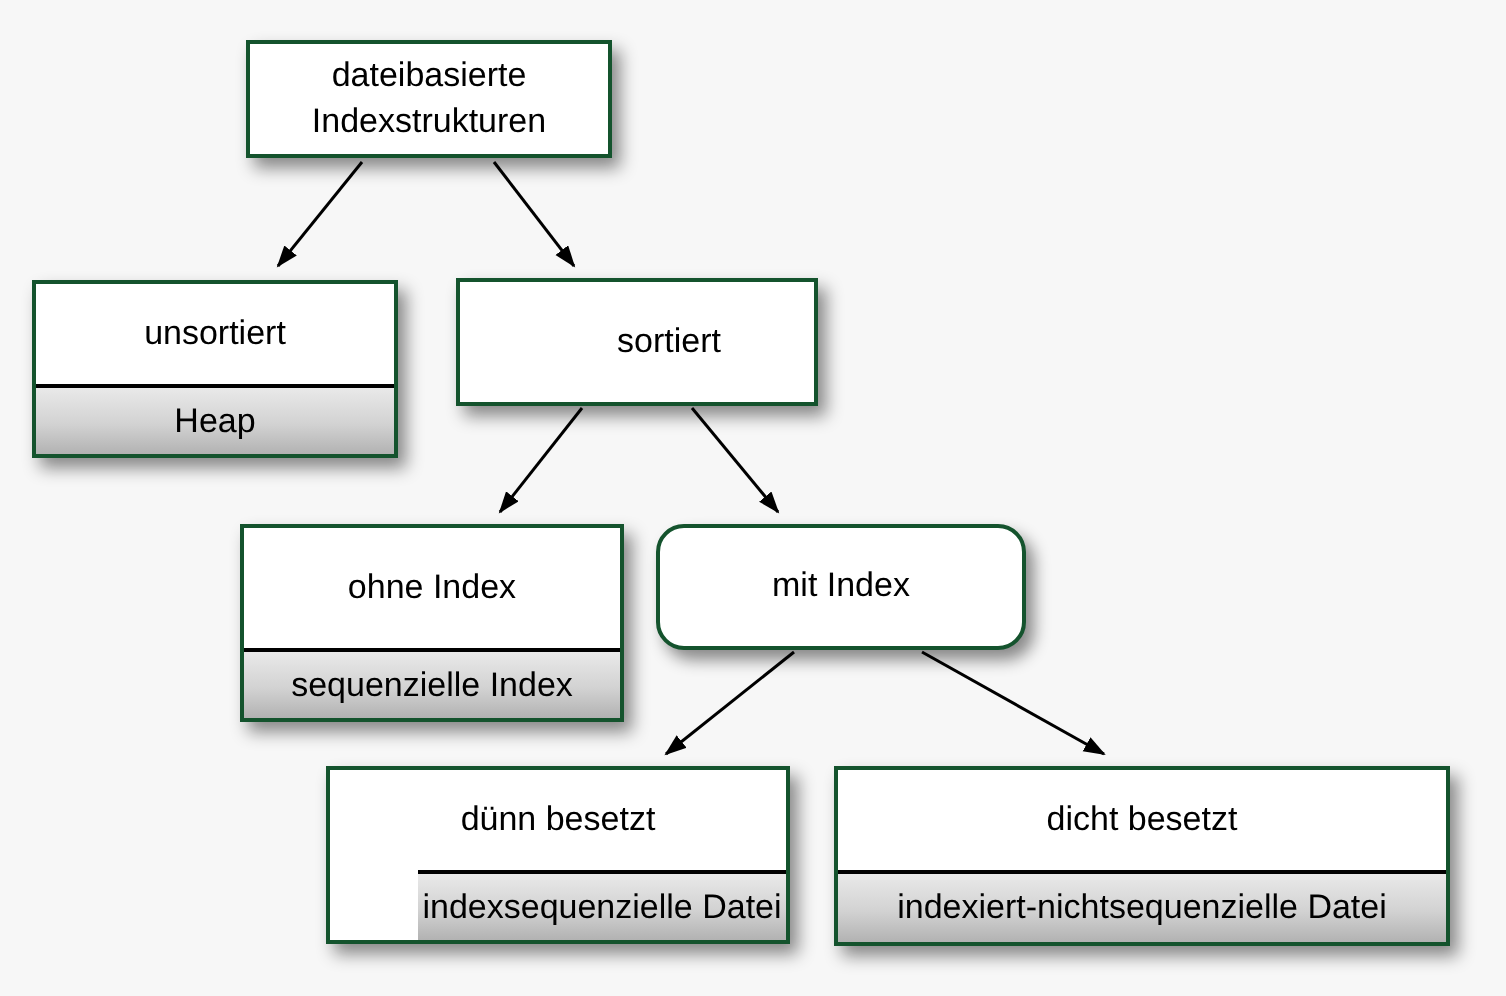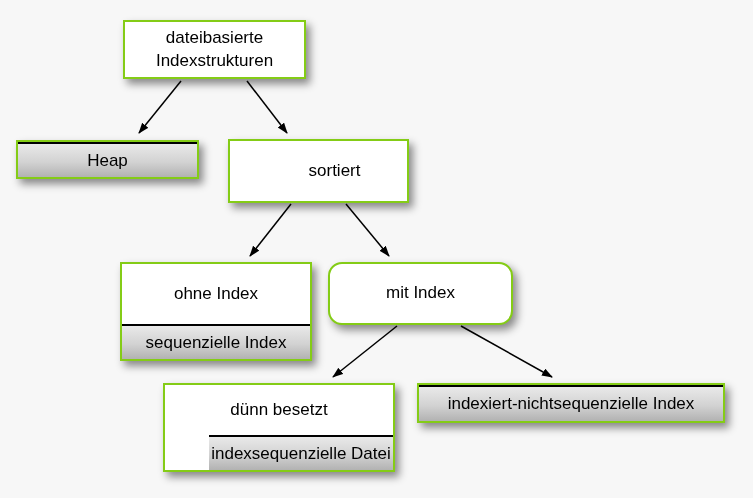--- a/index.html
+++ b/index.html
@@ -14,21 +14,21 @@
   }
   .edges {
     position: absolute;
     left: 0; top: 0;
     width: 753px; height: 498px;
   }
   .edges line { stroke: #000; stroke-width: 1.5; }
   .node {
     position: absolute;
     background: #ffffff;
-    border: 2px solid #84cc16;
+    border: 2px solid #14532d;
     box-sizing: border-box;
     box-shadow: 4px 5px 8px rgba(0,0,0,0.45);
   }
   .node-label {
     display: flex;
     align-items: center;
     justify-content: center;
     text-align: center;
     white-space: pre-line;
     font-size: 17px;
@@ -63,20 +63,21 @@
     <line x1="397" y1="326" x2="333" y2="377" marker-end="url(#ah)"></line>
     <line x1="461" y1="326" x2="552" y2="377" marker-end="url(#ah)"></line>
   </svg>
 
   <div class="node" style="left:123px; top:20px; width:183px;">
     <div class="node-label" style="height:55px;">dateibasierte
 Indexstrukturen</div>
   </div>
 
   <div class="node" style="left:16px; top:140px; width:183px;">
+    <div class="node-label" style="height:50px;">unsortiert</div>
     <div class="node-sub" style="height:33px;">Heap</div>
   </div>
 
   <div class="node" style="left:228px; top:139px; width:181px;">
     <div class="node-label" style="height:60px;padding-left:32px;">sortiert</div>
   </div>
 
   <div class="node" style="left:120px; top:262px; width:192px;">
     <div class="node-label" style="height:60px;">ohne Index</div>
     <div class="node-sub" style="height:33px;">sequenzielle Index</div>
@@ -85,16 +86,17 @@
   <div class="node" style="left:328px; top:262px; width:185px;border-radius:14px;">
     <div class="node-label" style="height:59px;">mit Index</div>
   </div>
 
   <div class="node" style="left:163px; top:383px; width:232px;">
     <div class="node-label" style="height:50px;">dünn besetzt</div>
     <div class="node-sub" style="height:33px;margin-left:44px;">indexsequenzielle Datei</div>
   </div>
 
   <div class="node" style="left:417px; top:383px; width:308px;">
-    <div class="node-sub" style="height:34px;">indexiert-nichtsequenzielle Index</div>
+    <div class="node-label" style="height:50px;">dicht besetzt</div>
+    <div class="node-sub" style="height:34px;">indexiert-nichtsequenzielle Datei</div>
   </div>
 
 </div>
 
 </body></html>

